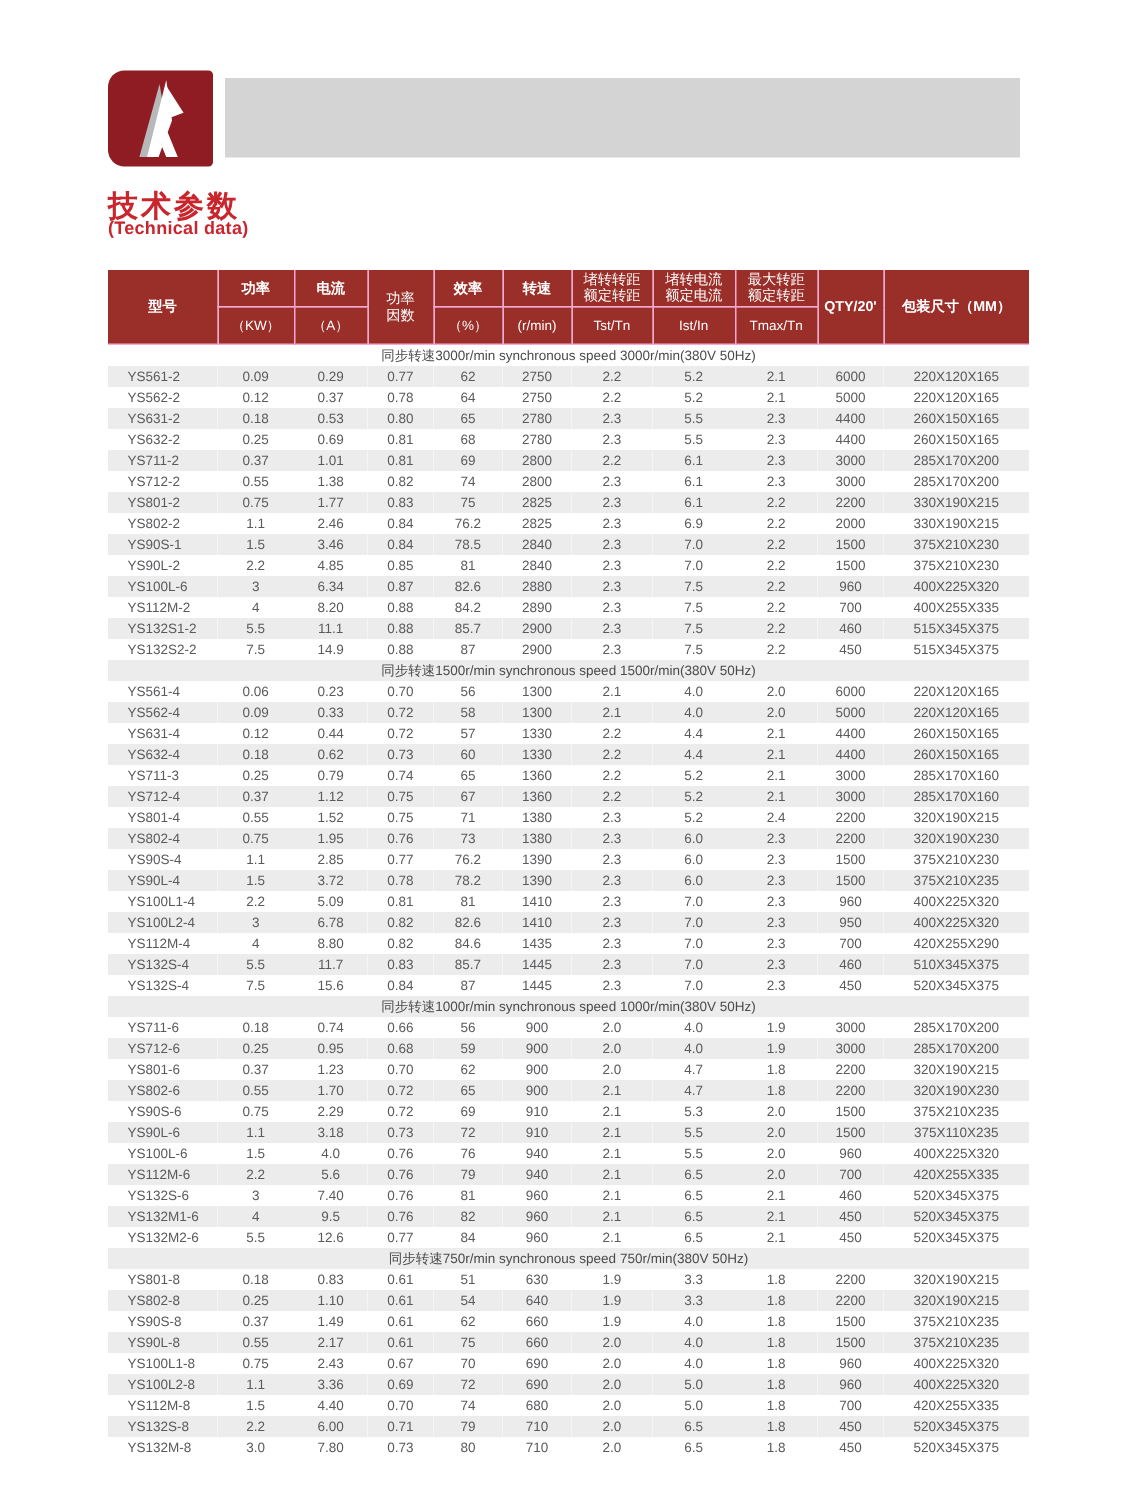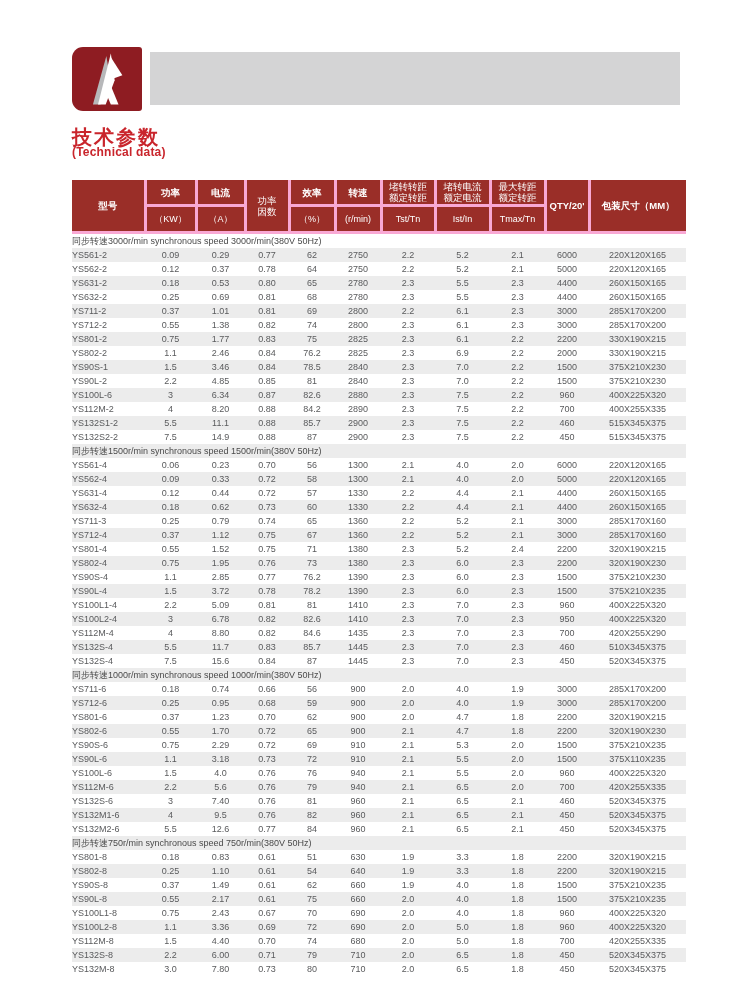--- a/index.html
+++ b/index.html
@@ -25,37 +25,37 @@
   .title-en{
     position:absolute;left:72px;top:145px;
     color:var(--accent,#c9252c);font-size:12px;font-weight:bold;letter-spacing:.2px;
   }
   table.tech{
     position:absolute;left:72px;top:180px;width:614px;
     border-collapse:collapse;table-layout:fixed;
   }
   table.tech thead th{
     background:var(--header-bg,#9a2e28);color:#fff;
-    border:3px solid #f9a8d4;padding:0;vertical-align:middle;
+    border:1px solid #f9a8d4;padding:0;vertical-align:middle;
     font-weight:bold;font-size:9.5px;line-height:11px;
   }
   table.tech thead tr:first-child th{border-top:none;}
   table.tech thead tr th:first-child{border-left:none;margin-left:27px;}
   table.tech thead tr th.last{border-right:none;}
   table.tech thead tr.h1 th{height:24px;}
   table.tech thead tr.h2 th{height:24px;font-weight:normal;font-size:9px;}
   table.tech thead th .l2{font-weight:normal;}
   table.tech tbody td{
     font-size:9px;color:#595a5c;text-align:center;
     height:14px;line-height:14px;padding:0;white-space:nowrap;overflow:hidden;
   }
-  table.tech tbody td.model{text-align:left;}
+  table.tech tbody td.model{text-align:left;padding-left:13px;}
   table.tech tbody tr.stripe{background:var(--stripe,#ececec);}
   table.tech tbody td.section-title{
-    color:#4a4a4a;text-align:left;font-size:9px;
+    color:#4a4a4a;text-align:center;font-size:9px;
   }
 </style>
 </head>
 <body>
 
 <div class="logo">
   <svg viewBox="0 0 100 100">
     <polygon points="28,90 49,14 55,50 40,90" fill="#b7b8ba"></polygon>
     <polygon points="36,90 56,10 62,52 48,90" fill="#ffffff"></polygon>
     <polygon points="56,16 74,44 58,50" fill="#ffffff"></polygon>

